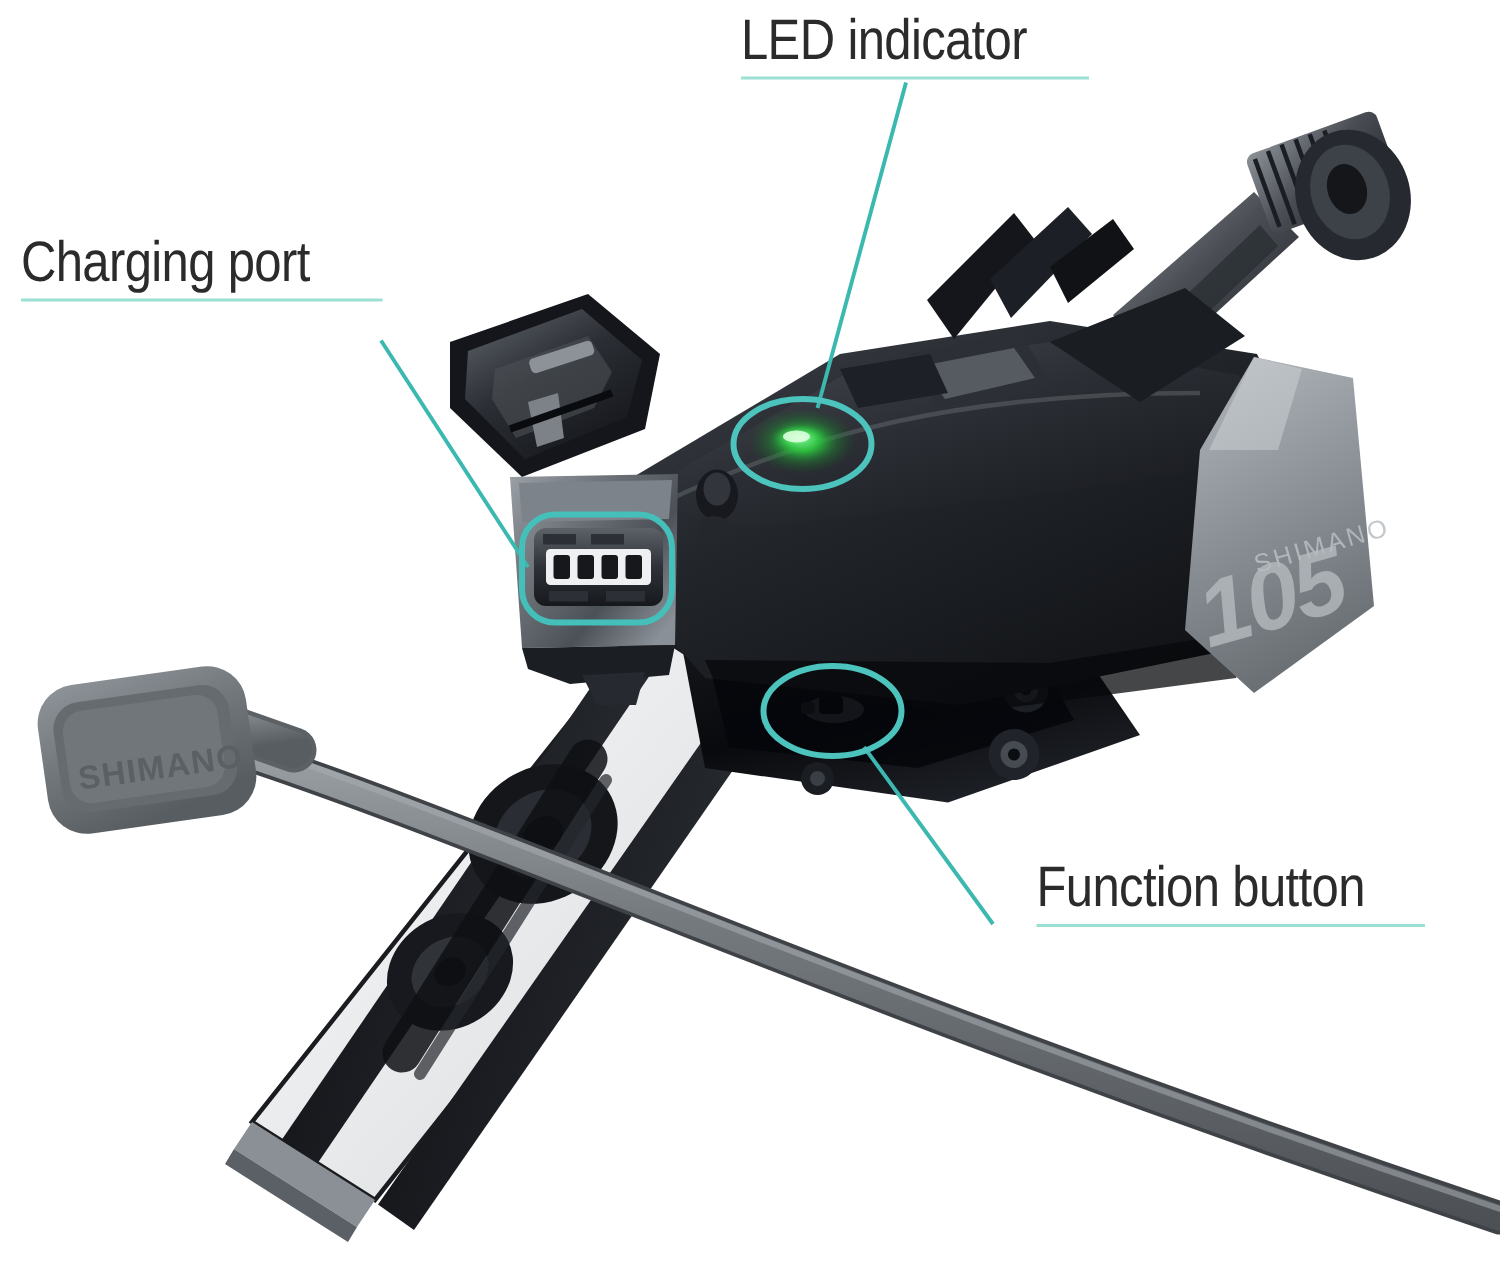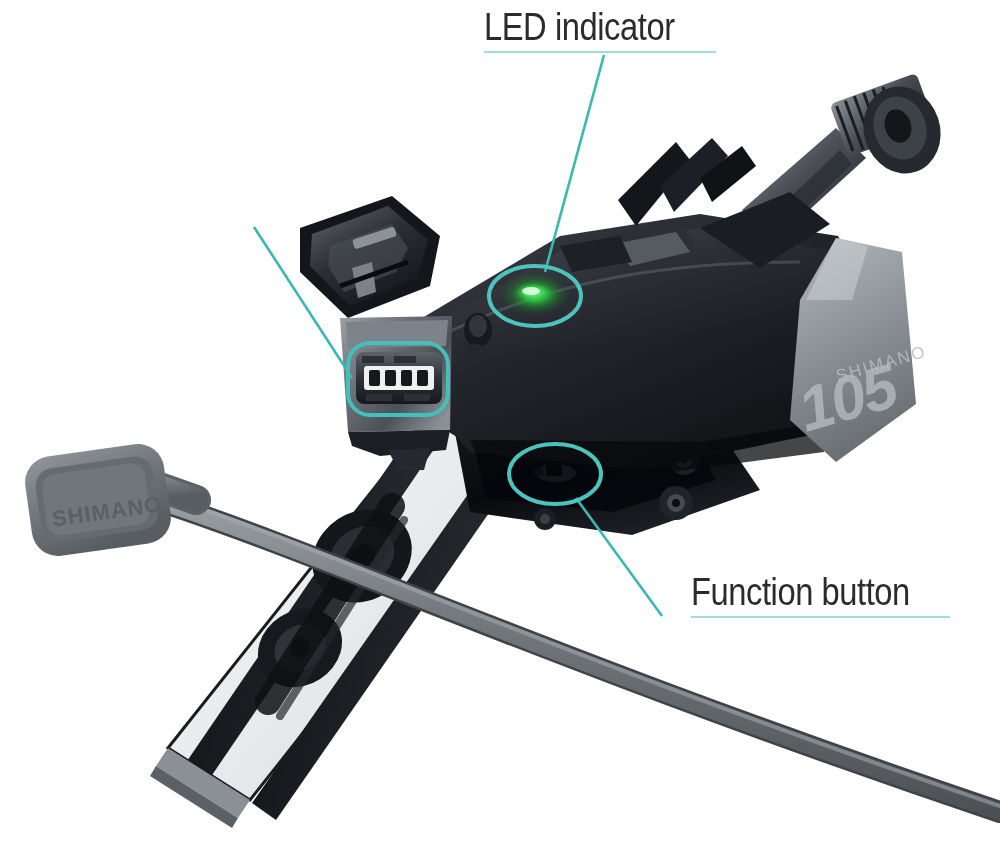--- a/index.html
+++ b/index.html
@@ -35,21 +35,21 @@
   .callout-rule {
     display: block;
     height: 2px;
     background: #9ce0d4;
     margin-top: 4px;
   }
 
   #callout-charging { left: 14px; top: 156px; }
   #callout-charging .callout-rule { width: 241px; }
 
-  #callout-led { left: 484px; top: 8px; }
+  #callout-led { left: 494px; top: 8px; }
   #callout-led .callout-rule { width: 232px; }
 
   #callout-function { left: 663px; top: 573px; margin-left: 28px; }
   #callout-function .callout-rule { width: 259px; }
 
   
   .layer {
     position: absolute;
     left: 0; top: 0;
     width: 1000px;
@@ -294,20 +294,24 @@
     <path d="M254,227 L352,378" stroke="#3bb8b0" stroke-width="2.6" fill="none"></path>
     <rect x="348" y="343" width="100" height="72" rx="22" fill="none" stroke="#45bfba" stroke-width="4"></rect>
 
     <path d="M604,55 L545,272" stroke="#3bb8b0" stroke-width="2.6" fill="none"></path>
     <ellipse cx="535" cy="296" rx="46" ry="30" fill="none" stroke="#4cc3bd" stroke-width="4"></ellipse>
 
     <path d="M576,498 L662,616" stroke="#3bb8b0" stroke-width="2.6" fill="none"></path>
     <ellipse cx="555" cy="474" rx="46" ry="30" fill="none" stroke="#4cc3bd" stroke-width="4"></ellipse>
   </svg>
 
+  <div class="callout" id="callout-charging">
+    <span class="callout-text">Charging port</span>
+    <span class="callout-rule"></span>
+  </div>
 
   <div class="callout" id="callout-led">
     <span class="callout-text">LED indicator</span>
     <span class="callout-rule"></span>
   </div>
 
   <div class="callout" id="callout-function">
     <span class="callout-text">Function button</span>
     <span class="callout-rule"></span>
   </div>

